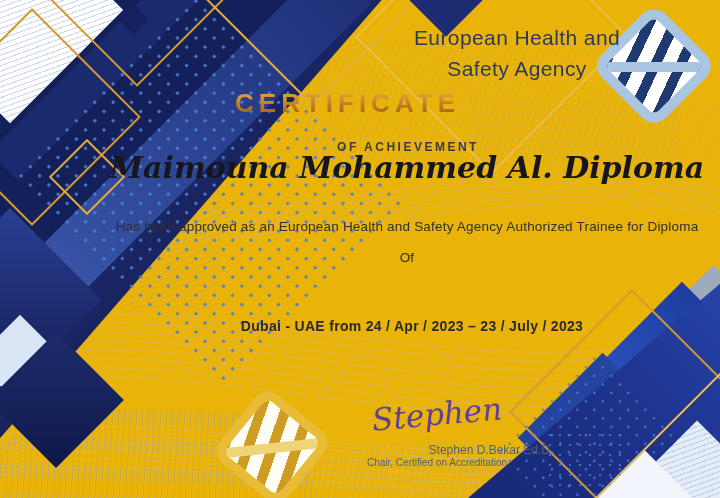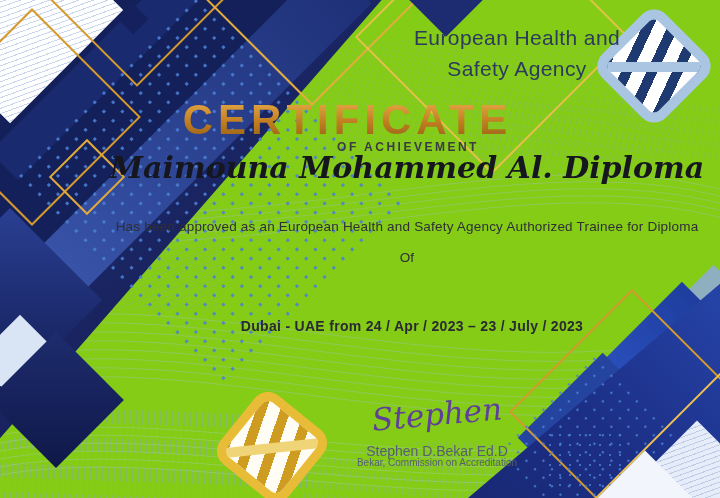--- a/index.html
+++ b/index.html
@@ -5,21 +5,21 @@
   :root{
     --navy-dark:#0f1848; --navy:#1b2a6b; --blue-mid:#2a4aa6; --blue-bright:#2d55c4;
     --dot-blue:#4a7fd4; --gold:#d49a2e; --gold-light:#ecc04f; --gold-deep:#a66a14;
     --title-top:#eeb14e; --title-bottom:#8f5c14;
     --logo-border:#a9c5e2; --logo-stripe:#1e3a70;
     --gold-logo-border:#e9bc38; --gold-logo-stripe:#cf9c22;
     --ink:#2f2f36; --ink-light:#565f72; --script-ink:#16161f;
     --signature-purple:#5f3f99; --agency-text:#2c3a5c; --wave:#aabfe2;
   }
   html,body{margin:0;padding:0;background:#ffffff;}
-  .cert{position:relative;width:720px;height:498px;background:#84cc16;overflow:hidden;
+  .cert{position:relative;width:720px;height:498px;background:#eab308;overflow:hidden;
         font-family:"Liberation Sans",sans-serif;}
 
   
   svg.waves{position:absolute;inset:0;z-index:1;}
   .hatch{position:absolute;z-index:1;
     background-image:repeating-linear-gradient(var(--ha,110deg),rgba(125,155,210,.38) 0 1px,transparent 1px 6px);}
   .stripeband{position:absolute;z-index:1;opacity:.75;
     background-image:repeating-linear-gradient(97deg,rgba(130,160,210,.5) 0 1px,transparent 1px 6px);
     border-radius:50% 50% 0 0 / 70% 55% 0 0;}
 
@@ -50,33 +50,33 @@
   .logo.blue .stripes{background:repeating-linear-gradient(115deg,transparent 0 6px,var(--logo-stripe) 6px 16px,transparent 16px 23px);}
   .logo.gold .stripes{background:repeating-linear-gradient(115deg,transparent 0 6px,var(--gold-logo-stripe) 6px 16px,transparent 16px 23px);}
   .logo .bar{position:absolute;left:-25%;right:-25%;top:44%;height:14%;transform:rotate(-45deg);border-radius:6px;}
   .logo.blue .bar{background:var(--logo-border);}
   .logo.gold .bar{background:#f0d478;}
 
   
   .txt{position:absolute;z-index:6;text-align:center;}
   .agency{left:392px;top:22px;width:250px;color:var(--agency-text);
     font-size:21px;line-height:31px;letter-spacing:.4px;font-weight:400;}
-  .title{left:155px;top:96px;width:385px;font-size:42px;letter-spacing:5px;font-weight:700;
+  .title{left:155px;top:88px;width:385px;font-size:26px;letter-spacing:5px;font-weight:700;
     color:#c5882a;background:linear-gradient(180deg,var(--title-top) 0%,#c07d20 55%,var(--title-bottom) 100%);
     -webkit-background-clip:text;background-clip:text;-webkit-text-fill-color:transparent;}
   .subtitle{left:258px;top:134px;width:300px;font-size:12px;font-weight:700;letter-spacing:2.5px;color:#3b3b42;margin-top:6px;}
   .name{left:107px;top:150px;width:600px;font-family:"DejaVu Serif",serif;font-style:italic;font-weight:700;
     font-size:30px;color:var(--script-ink);}
   .approval{left:57px;top:219px;width:700px;font-size:13.5px;color:var(--ink);letter-spacing:.2px;}
   .of{left:57px;top:250px;width:700px;font-size:13.5px;color:var(--ink);}
   .program{left:107px;top:281px;width:600px;font-size:19px;color:#1c1c22;letter-spacing:.5px;}
   .dateline{left:107px;top:318px;width:610px;font-size:14px;font-weight:700;color:#2a2a33;letter-spacing:.3px;}
   .sig-script{left:337px;top:396px;width:200px;font-family:"DejaVu Serif",serif;font-style:italic;
     font-size:31px;color:var(--signature-purple);transform:rotate(-5deg);}
-  .sig-name{left:337px;top:443px;width:200px;font-size:14px;color:var(--ink-light);}
+  .sig-name{left:350px;top:443px;width:200px;font-size:12px;color:var(--ink-light);text-align:right;}
   .sig-role{left:337px;top:457px;width:200px;font-size:10px;color:var(--ink-light);}
 </style>
 </head>
 <body>
 
 <div class="cert">
 
   <svg class="waves" width="720" height="498" viewBox="0 0 720 498">
     <g stroke="#aabfe2" fill="none" stroke-width="0.8" opacity="0.38">
       <path d="M-10,200 C240,252 520,132 730,192"></path>
@@ -162,15 +162,15 @@
 
   <div class="txt title">CERTIFICATE</div>
   <div class="txt subtitle">OF ACHIEVEMENT</div>
   <div class="txt name">Maimouna Mohammed Al. Diploma</div>
   <div class="txt approval">Has been approved as an European Health and Safety Agency Authorized Trainee for Diploma</div>
   <div class="txt of">Of</div>
   <div class="txt dateline">Dubai - UAE from 24 / Apr / 2023 – 23 / July / 2023</div>
 
   <div class="txt sig-script">Stephen</div>
   <div class="txt sig-name">Stephen D.Bekar Ed.D</div>
-  <div class="txt sig-role">Bekar, Commission on Accreditation</div>
+  <div class="txt sig-role">Chair, Certified on Accreditation</div>
 
 </div>
 
 </body></html>

